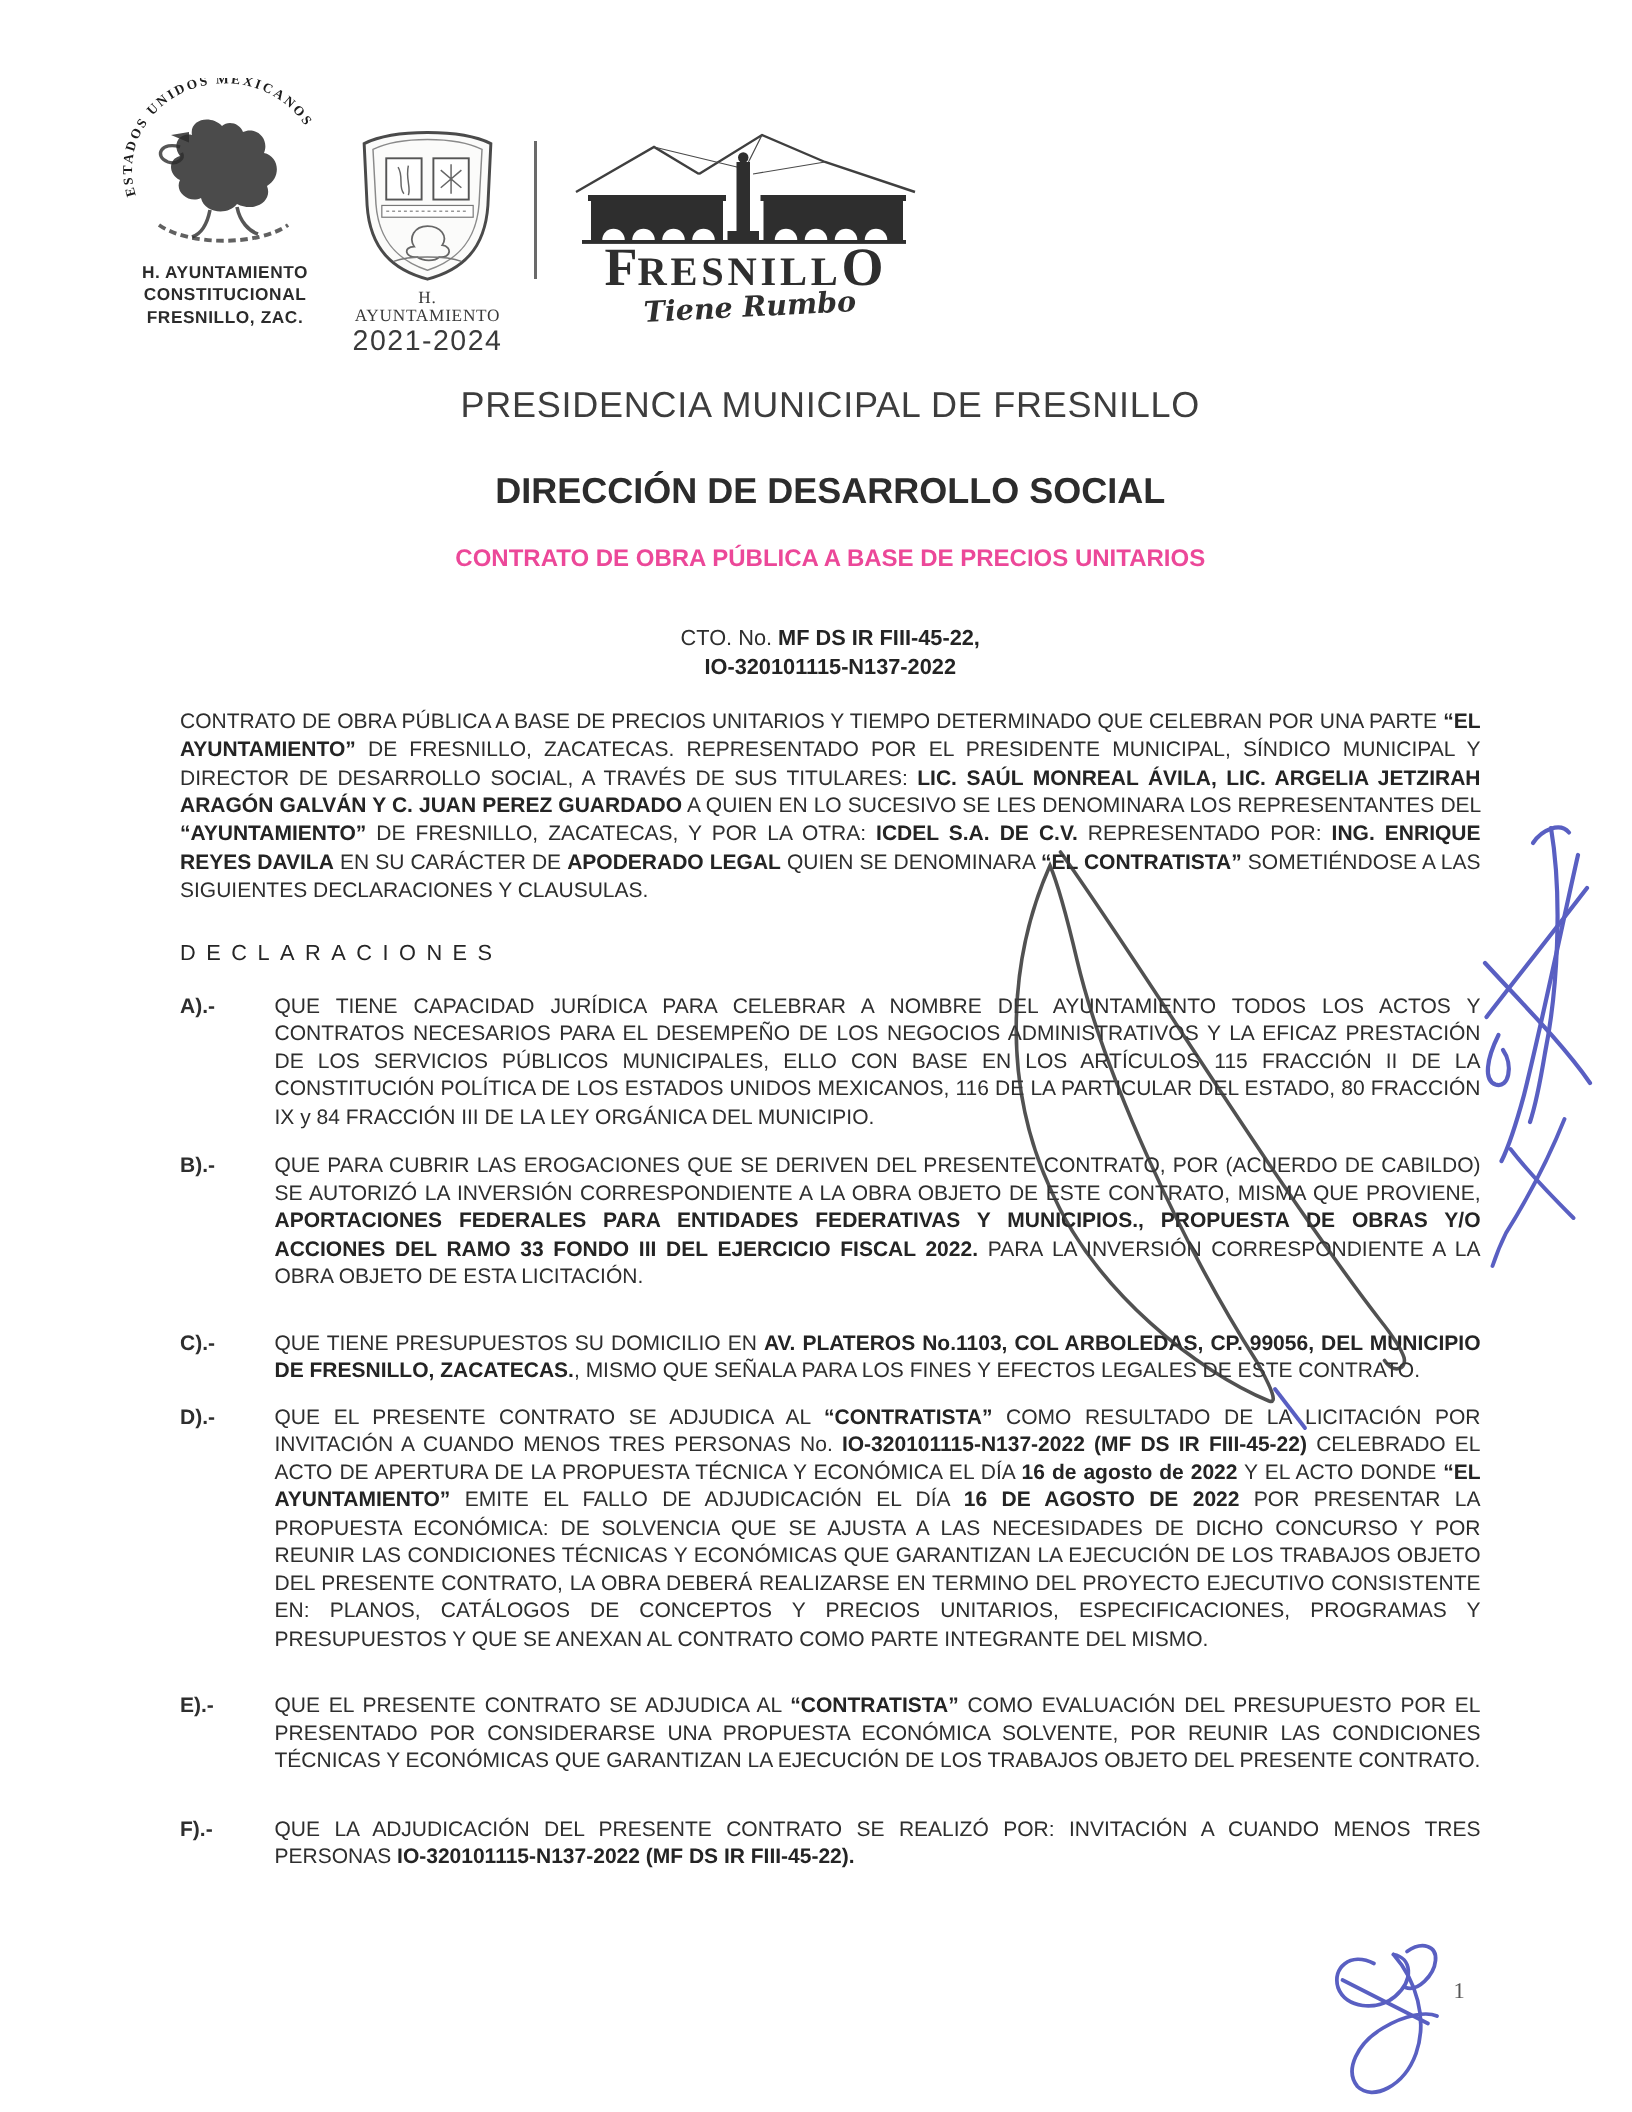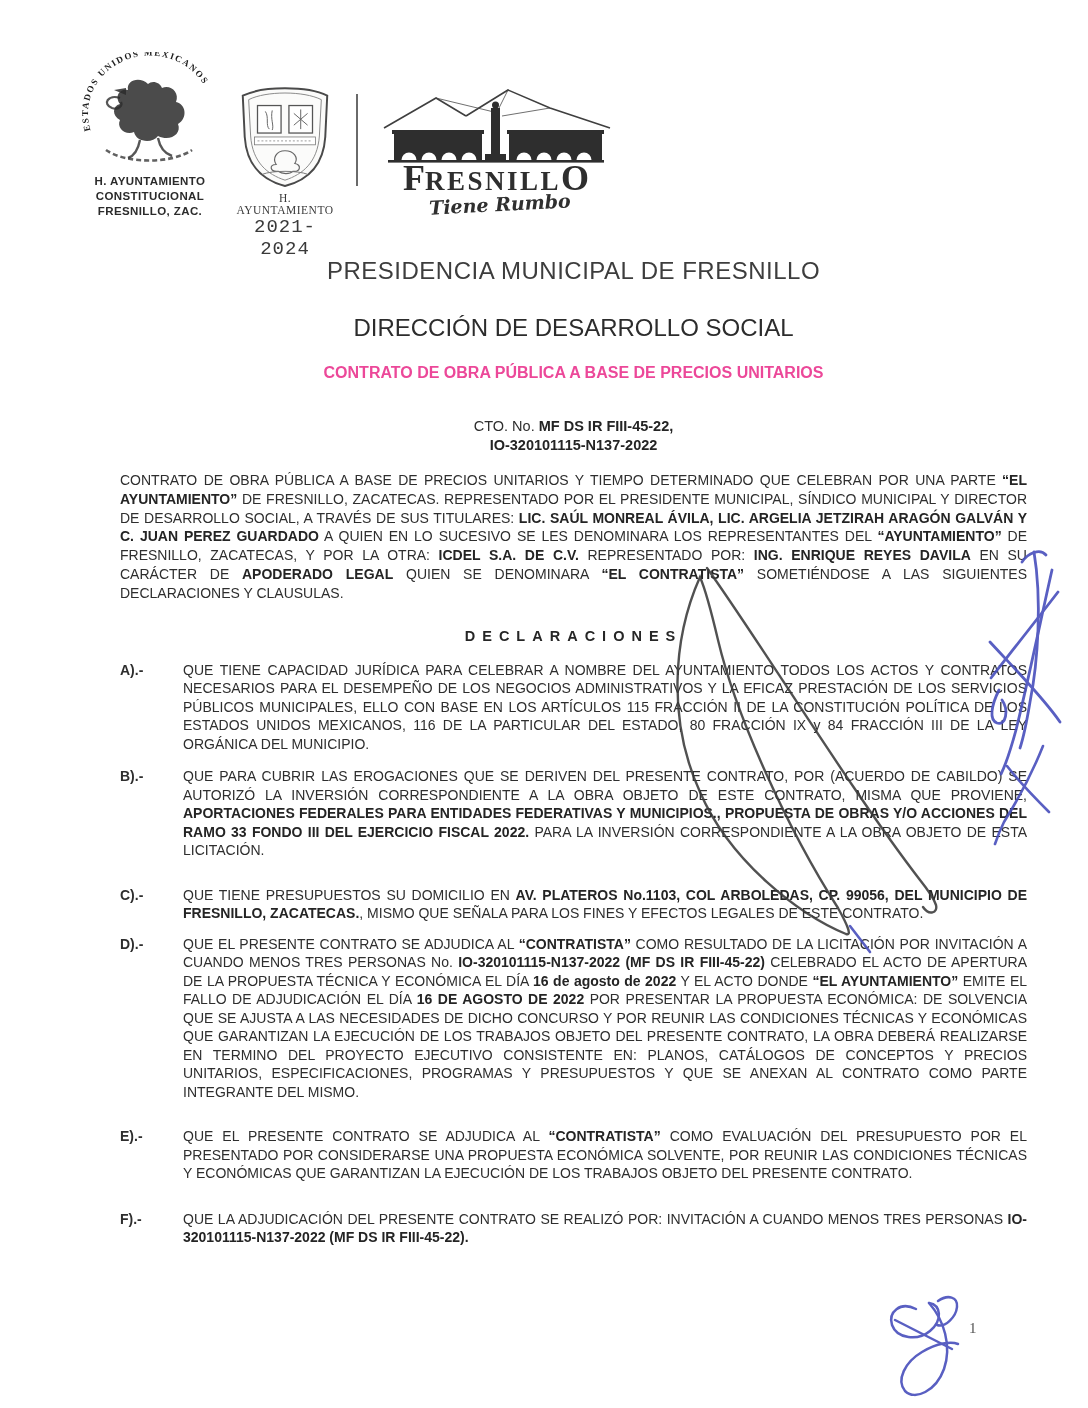--- a/index.html
+++ b/index.html
@@ -4,32 +4,32 @@
 <style>
   html,body{margin:0;padding:0;background:#e8e8e8;}
   .page{position:relative;width:1088px;height:1408px;background:#ffffff;margin:0 auto;
         overflow:hidden;font-family:"Liberation Sans",sans-serif;color:#2e2e2e;}
   
   .header{position:relative;height:232px;}
   .coat{position:absolute;left:68px;top:52px;width:164px;text-align:center;}
   .coat-caption{margin-top:2px;font-size:11.5px;font-weight:bold;line-height:15px;color:#2b2b2b;letter-spacing:.4px;}
   .seal{position:absolute;left:230px;top:80px;width:110px;text-align:center;}
   .seal-cap1{font-family:"Liberation Serif",serif;font-size:11.5px;letter-spacing:.5px;color:#3a3a3a;margin-top:-2px;}
-  .seal-cap2{font-family:Liberation Mono, monospace;font-size:19px;color:#3a3a3a;letter-spacing:1px;}
+  .seal-cap2{font-family:Liberation Sans, sans-serif;font-size:19px;color:#3a3a3a;letter-spacing:1px;}
   .hdr-divider{position:absolute;left:356px;top:94px;width:2px;height:92px;background:#6a6a6a;}
   .brand{position:absolute;left:378px;top:84px;width:238px;}
   
-  .content{padding:0 61px 0 120px;}
+  .content{padding:0 101px 0 120px;}
   .t-main{margin:24px 0 0 0;text-align:center;font-size:24px;font-weight:400;letter-spacing:.5px;color:#3d3d3d;line-height:30px;}
-  .t-dept{margin:27px 0 0 0;text-align:center;font-size:24px;font-weight:normal;color:#2c2c2c;line-height:30px;}
+  .t-dept{margin:27px 0 0 0;text-align:center;font-size:24px;font-weight:bold;color:#2c2c2c;line-height:30px;}
   .t-type{margin:20px 0 0 0;text-align:center;font-size:16px;font-weight:bold;color:#ec4899;line-height:20px;}
   .cto{margin-top:34px;text-align:center;font-size:14.5px;line-height:19px;color:#2e2e2e;}
   
   .intro{margin:16px 0 0 0;font-size:14px;line-height:18.8px;text-align:justify;}
-  .decl-head{margin-top:25px;text-align:center;font-size:14.5px;font-weight:bold;letter-spacing:7px;color:#262626;}
+  .decl-head{margin-top:25px;text-align:left;font-size:14.5px;font-weight:normal;letter-spacing:7px;color:#262626;}
   .primera{margin-top:24px;font-size:14px;font-weight:bold;}
   .item{display:flex;font-size:14px;line-height:18.5px;}
   .item .lbl{flex:0 0 63px;font-weight:bold;}
   .item .txt{flex:1;text-align:justify;}
   .m-a{margin-top:17px}.m-b{margin-top:14px}.m-c{margin-top:26px}
   .m-d{margin-top:12px}.m-e{margin-top:26px}.m-f{margin-top:27px}
   b{color:#242424;text-align:right;}
   
   .ink-overlay{position:absolute;left:0;top:0;width:1088px;height:1408px;pointer-events:none;}
   .pagenum{position:absolute;left:969px;top:1320px;font-family:"Liberation Serif",serif;font-size:15px;color:#555;}

